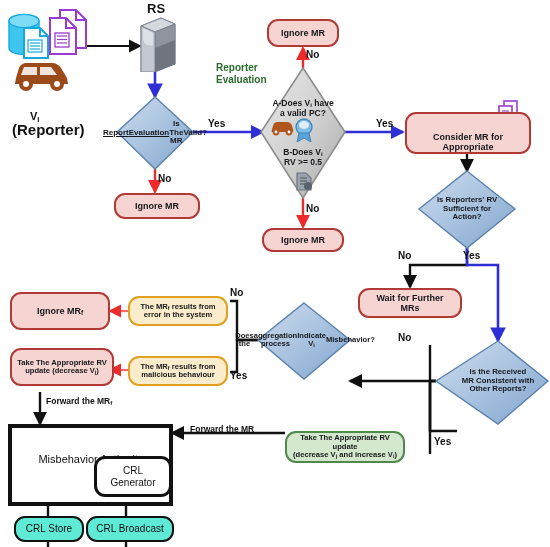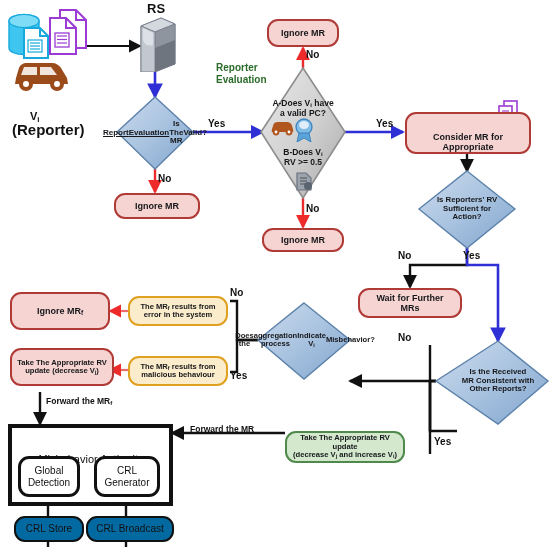--- a/index.html
+++ b/index.html
@@ -5,21 +5,21 @@
   html,body{margin:0;padding:0;background:#ffffff;}
   body{width:550px;height:547px;position:relative;overflow:hidden;
        font-family:"Liberation Sans",sans-serif;}
   #stage{position:absolute;left:0;top:0;width:550px;height:547px;}
   svg.layer{position:absolute;left:0;top:0;width:550px;height:547px;overflow:visible;}
   .node{position:absolute;box-sizing:border-box;display:flex;align-items:center;
         justify-content:center;text-align:center;line-height:1.12;border-radius:11px;}
   .rbox{border:2px solid #b03a36;background:#f6d4d2;color:#16171a;font-weight:bold;}
   .obox{border:2px solid #e0a020;background:#fbeccb;color:#16171a;font-weight:bold;}
   .gbox{border:2px solid #4f8a4c;background:#d3e8cd;color:#16171a;font-weight:bold;}
-  .wbox{border:2px solid #111;background:#0369a1;color:#111;font-weight:normal;}
+  .wbox{border:2px solid #111;background:#5eead4;color:#111;font-weight:normal;}
   .wbox2{border:3px solid #111;background:#fff;color:#111;font-weight:normal;}
   .ma-outer{border:4px solid #111;background:#fff;}
   .dlabel{position:absolute;display:flex;align-items:center;justify-content:center;
           text-align:center;font-weight:bold;color:#16171a;line-height:1.12;}
   .edgelabel{position:absolute;font-weight:bold;color:#111;white-space:nowrap;}
   .plain{position:absolute;white-space:nowrap;margin-top:20px;}
   .ul{text-decoration:underline;}
   .sub{font-size:0.72em;vertical-align:-0.22em;}
   .icon{position:absolute;}
   .title-rs{position:absolute;font-weight:bold;color:#111;}
@@ -321,25 +321,21 @@
     <span><span>update (decrease  V</span><span class="sub">j</span><span>)</span></span>
   </div>
 
   <div class="node gbox" style="left:285px;top:417px;width:120px;height:32px;font-size:7.6px;flex-direction:column;margin-top:14px;">
     <span>Take The Appropriate RV update</span>
     <span><span>(decrease V</span><span class="sub">j</span><span> and increase V</span><span class="sub">i</span><span>)</span></span>
   </div>
 
   <div class="ma-outer" style="position:absolute;left:8px;top:424px;width:165px;height:82px;box-sizing:border-box;"></div>
   <div class="plain" style="left:20px;top:433px;width:142px;text-align:center;font-size:11px;color:#111;">Misbehavior Authority</div>
-  <div class="node wbox2" style="left:18px;top:456px;width:62px;height:41px;font-size:10px;flex-direction:column;">
-    <span>Global</span>
-    <span>Detection</span>
-  </div>
-  <div class="node wbox2" style="left:94px;top:456px;width:66px;height:41px;font-size:10px;flex-direction:column;">
+  <div class="node wbox2" style="left:94px;top:456px;width:78px;height:41px;font-size:10px;flex-direction:column;">
     <span>CRL</span>
     <span>Generator</span>
   </div>
 
   <div class="node wbox" style="left:14px;top:516px;width:70px;height:26px;font-size:10px;">
     <span>CRL Store</span>
   </div>
   <div class="node wbox" style="left:86px;top:516px;width:88px;height:26px;font-size:10px;">
     <span>CRL Broadcast</span>
   </div>

